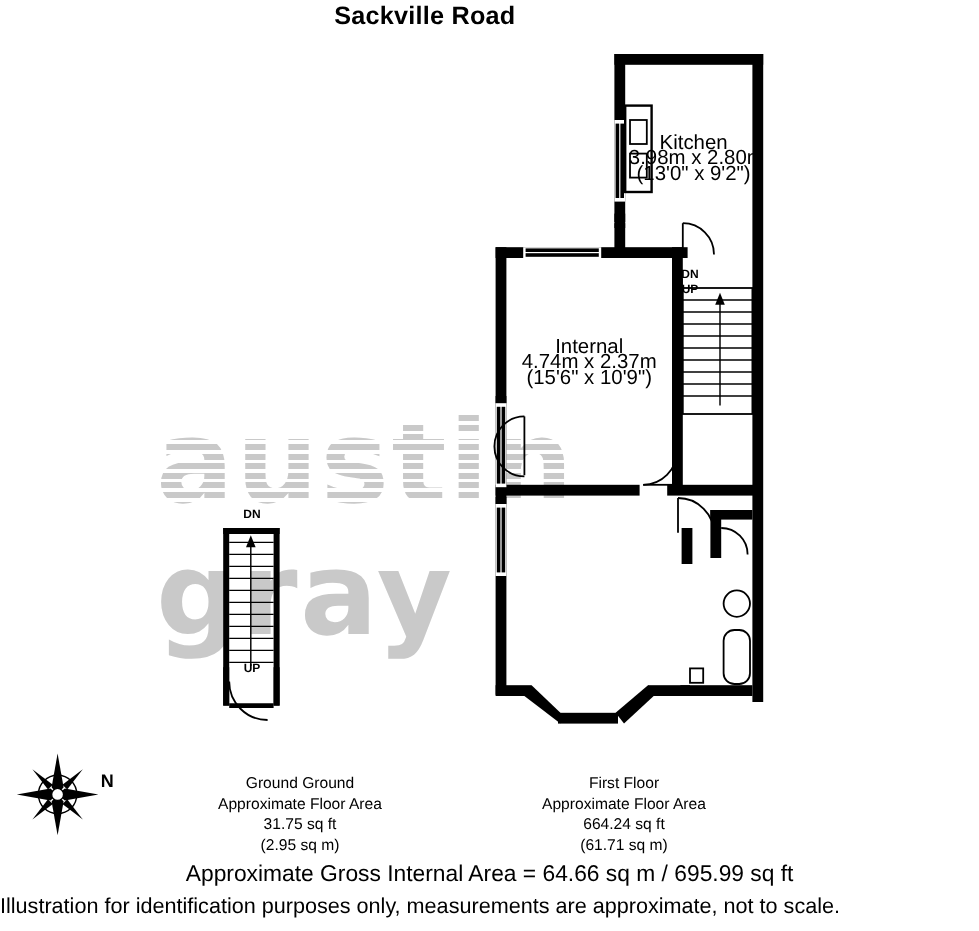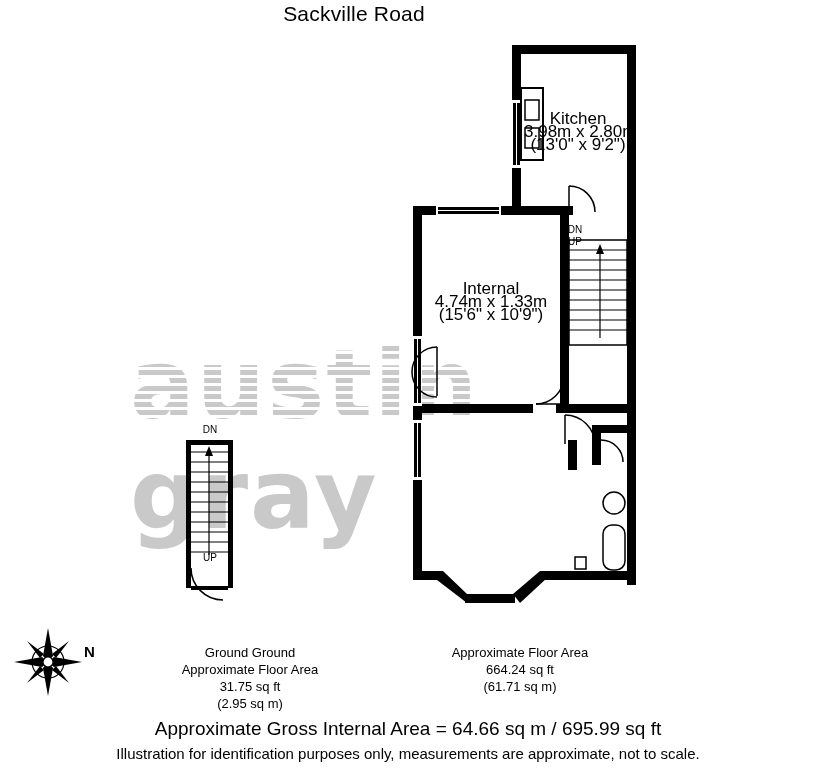--- a/index.html
+++ b/index.html
@@ -20,21 +20,21 @@
     left: 0; top: 0;
     width: 816px;
     height: 776px;
   }
   .title {
     position: absolute;
     left: 0; top: 2px;
     width: 708px;
     text-align: center;
     font-size: 21px;
-    font-weight: normal;
+    font-weight: bold;
     letter-spacing: 0.2px;
   }
   
   .watermark {
     position: absolute;
     left: 130px;
     top: 330px;
     width: 580px;
     height: 110px;
     font-size: 96px;
@@ -70,20 +70,21 @@
   .lbl {
     position: absolute;
     text-align: center;
     font-size: 17px;
     line-height: 13px;
     white-space: nowrap;
   }
   .lbl.small {
     font-size: 10px;
     line-height: 12px;
+    font-weight: bold;
   }
   .areablock {
     position: absolute;
     text-align: center;
     font-size: 13px;
     line-height: 17px;
     white-space: nowrap;
   }
   .footer1 {
     position: absolute;
@@ -91,22 +92,22 @@
     top: 718px;
     width: 816px;
     text-align: center;
     font-size: 19px;
   }
   .footer2 {
     position: absolute;
     left: 0;
     top: 745px;
     width: 816px;
-    text-align: center;
-    font-size: 15px;
+    text-align: left;
+    font-size: 18px;
   }
   .compass-label {
     position: absolute;
     left: 84px;
     top: 643px;
     font-size: 15px;
     font-weight: bold;
   }
 </style>
 </head>
@@ -260,41 +261,42 @@
   </svg>
 
   <div class="lbl" style="left:524px; top:112px; width:108px;">
     <div>Kitchen</div>
     <div>3.98m x 2.80m</div>
     <div>(13'0" x 9'2")</div>
   </div>
 
   <div class="lbl" style="left:432px; top:282px; width:118px;">
     <div>Internal</div>
-    <div>4.74m x 1.33m</div>
+    <div>4.74m x 2.37m</div>
     <div>(15'6" x 10'9")</div>
   </div>
 
 
   <div class="lbl small" style="left:560px; top:224px; width:30px;">DN</div>
   <div class="lbl small" style="left:560px; top:236px; width:30px;">UP</div>
 
   <div class="lbl small" style="left:194px; top:424px; width:32px;">DN</div>
   <div class="lbl small" style="left:194px; top:552px; width:32px;">UP</div>
 
   <div class="compass-label">N</div>
 
   <div class="areablock" style="left:120px; top:644px; width:260px;">
     <div>Ground Ground</div>
     <div>Approximate Floor Area</div>
     <div>31.75 sq ft</div>
     <div>(2.95 sq m)</div>
   </div>
 
   <div class="areablock" style="left:390px; top:644px; width:260px;">
+    <div>First Floor</div>
     <div>Approximate Floor Area</div>
     <div>664.24 sq ft</div>
     <div>(61.71 sq m)</div>
   </div>
 
   <div class="footer1">Approximate Gross Internal Area = 64.66 sq m / 695.99 sq ft</div>
   <div class="footer2">Illustration for identification purposes only, measurements are approximate, not to scale.</div>
 
 </div>
 

